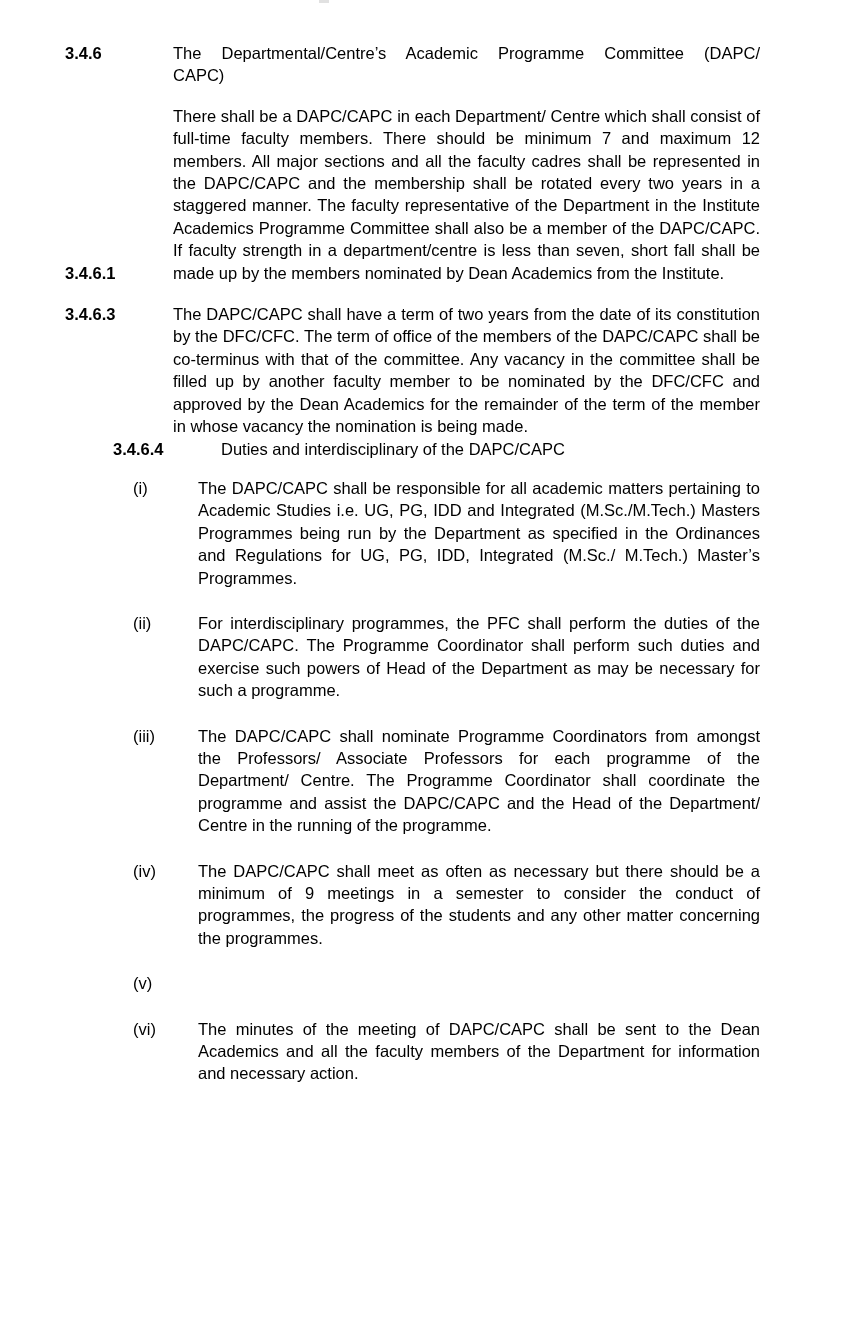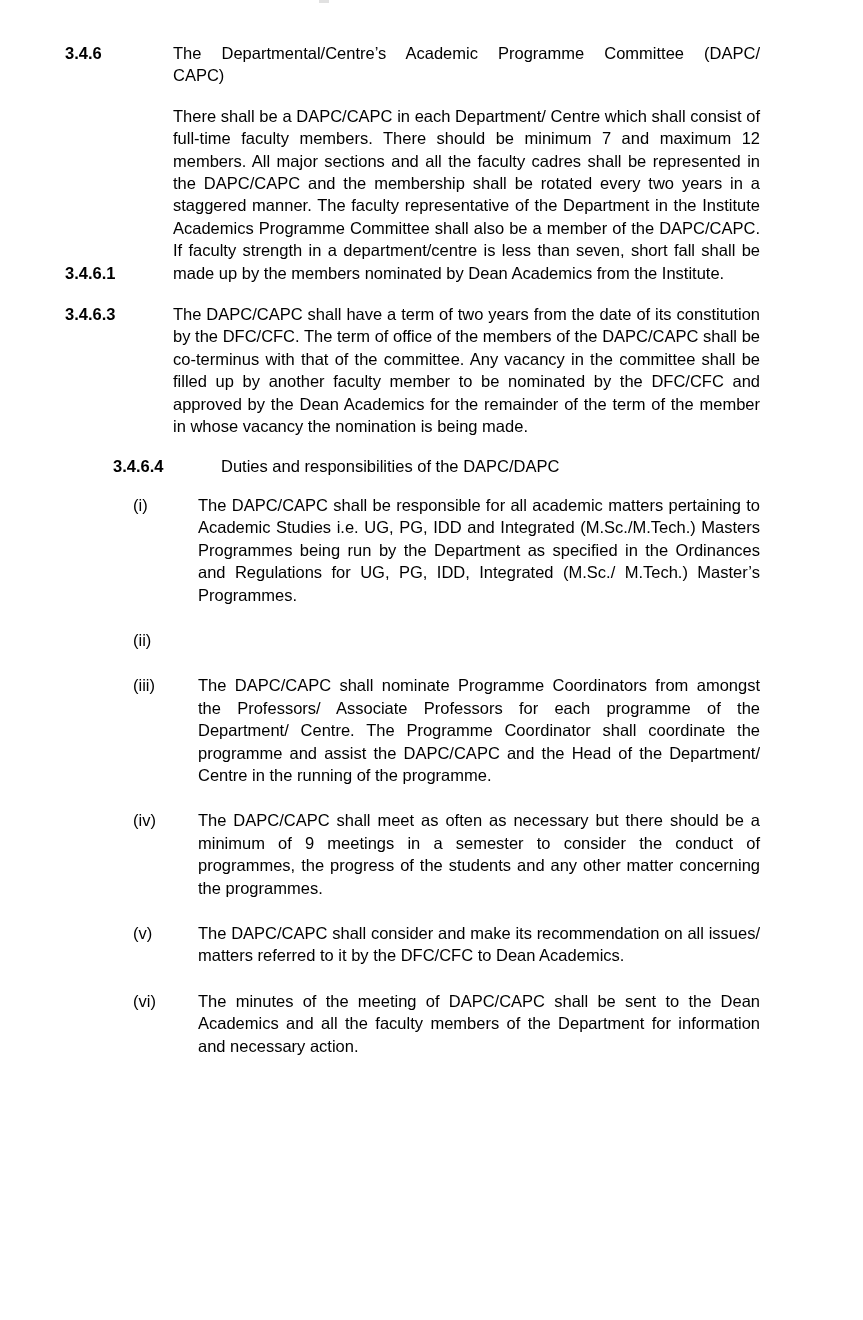--- a/index.html
+++ b/index.html
@@ -40,21 +40,21 @@
     font-weight: bold;
   }
   .sec .body {
     width: 630px;
     text-align: justify;
   }
   .bold { font-weight: normal; }
   .justify-last { text-align-last: justify; }
   .mb-head  { margin-bottom: 18px; }
   .mb-para  { margin-bottom: 19px; align-items: flex-end; }
-  .mb-para2 { margin-bottom: 17px; }
+  .mb-para2 { }
   .mb-sub   { margin-bottom: 17px; margin-left: 48px; }
   .item {
     display: flex;
     align-items: flex-start;
     margin-bottom: 23px;
   }
   .item .ilabel {
     flex: 0 0 65px;
     width: 65px;
     margin-left: 68px;
@@ -86,47 +86,47 @@
   </div>
 
 
   <div class="sec mb-para2">
     <div class="num">3.4.6.3</div>
     <div class="body">The DAPC/CAPC shall have a term of two years from the date of its constitution by the DFC/CFC. The term of office of the members of the DAPC/CAPC shall be co-terminus with that of the committee. Any vacancy in the committee shall be filled up by another faculty member to be nominated by the DFC/​CFC and approved by the Dean Academics for the remainder of the term of the member in whose vacancy the nomination is being made.</div>
   </div>
 
   <div class="sec mb-sub">
     <div class="num">3.4.6.4</div>
-    <div class="body bold">Duties and responsibilities of the DAPC/DAPC</div>
+    <div class="body bold">Duties and interdisciplinary of the DAPC/CAPC</div>
   </div>
 
   <div class="items">
 
     <div class="item">
       <div class="ilabel">(i)</div>
       <div class="itext">The DAPC/CAPC shall be responsible for all academic matters pertaining to Academic Studies i.e. UG, PG, IDD and Integrated (M.Sc./M.Tech.) Masters Programmes being run by the Department as specified in the Ordinances and Regulations for UG, PG, IDD, Integrated  (M.Sc./ M.Tech.) Master’s Programmes.</div>
     </div>
 
     <div class="item">
       <div class="ilabel">(ii)</div>
+      <div class="itext">For interdisciplinary programmes, the PFC shall perform the duties of the DAPC/CAPC. The Programme Coordinator shall perform such duties and exercise such powers of Head of the Department as may be necessary for such a programme.</div>
     </div>
 
     <div class="item">
       <div class="ilabel">(iii)</div>
       <div class="itext">The DAPC/CAPC shall nominate Programme Coordinators from amongst the Professors/ Associate Professors for each programme of the Department/ Centre. The Programme Coordinator shall coordinate the programme and assist the DAPC/CAPC and the Head of the Department/ Centre in the running of the programme.</div>
     </div>
 
     <div class="item">
       <div class="ilabel">(iv)</div>
       <div class="itext">The DAPC/CAPC shall meet as often as necessary but there should be a minimum of 9 meetings in a semester to consider the conduct of programmes, the progress of the students and any other matter concerning the programmes.</div>
     </div>
 
     <div class="item">
       <div class="ilabel">(v)</div>
-      <div class="itext">The DAPC/CAPC shall consider and make its recommendation on all issues/ matters referred to it by the DFC/CFC to Dean Academics.</div>
     </div>
 
     <div class="item">
       <div class="ilabel">(vi)</div>
       <div class="itext">The minutes of the meeting of DAPC/CAPC shall be sent to the Dean Academics and all the faculty members of the Department for information and necessary action.</div>
     </div>
 
   </div>
 
 </div>

